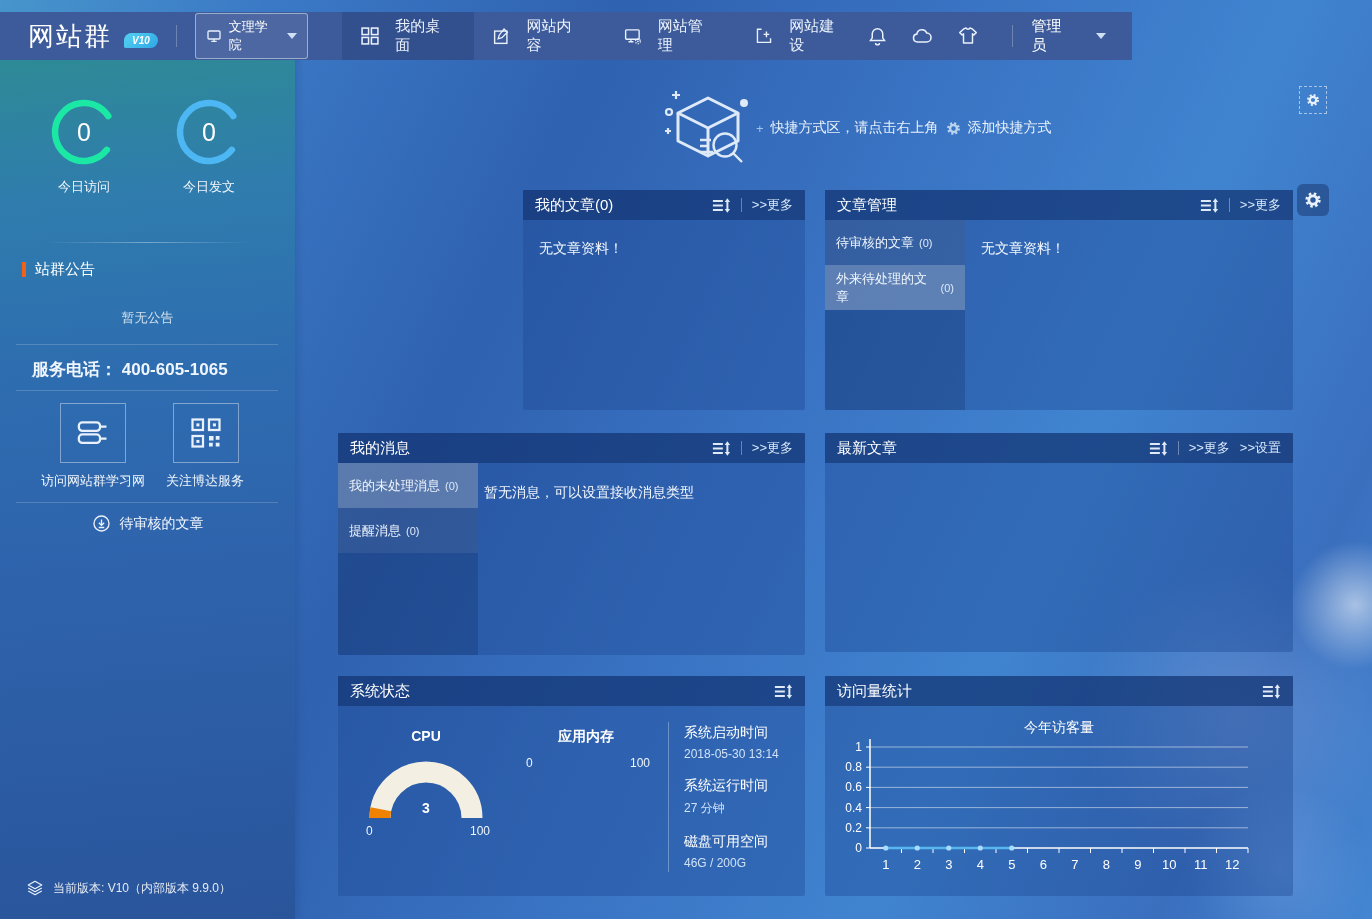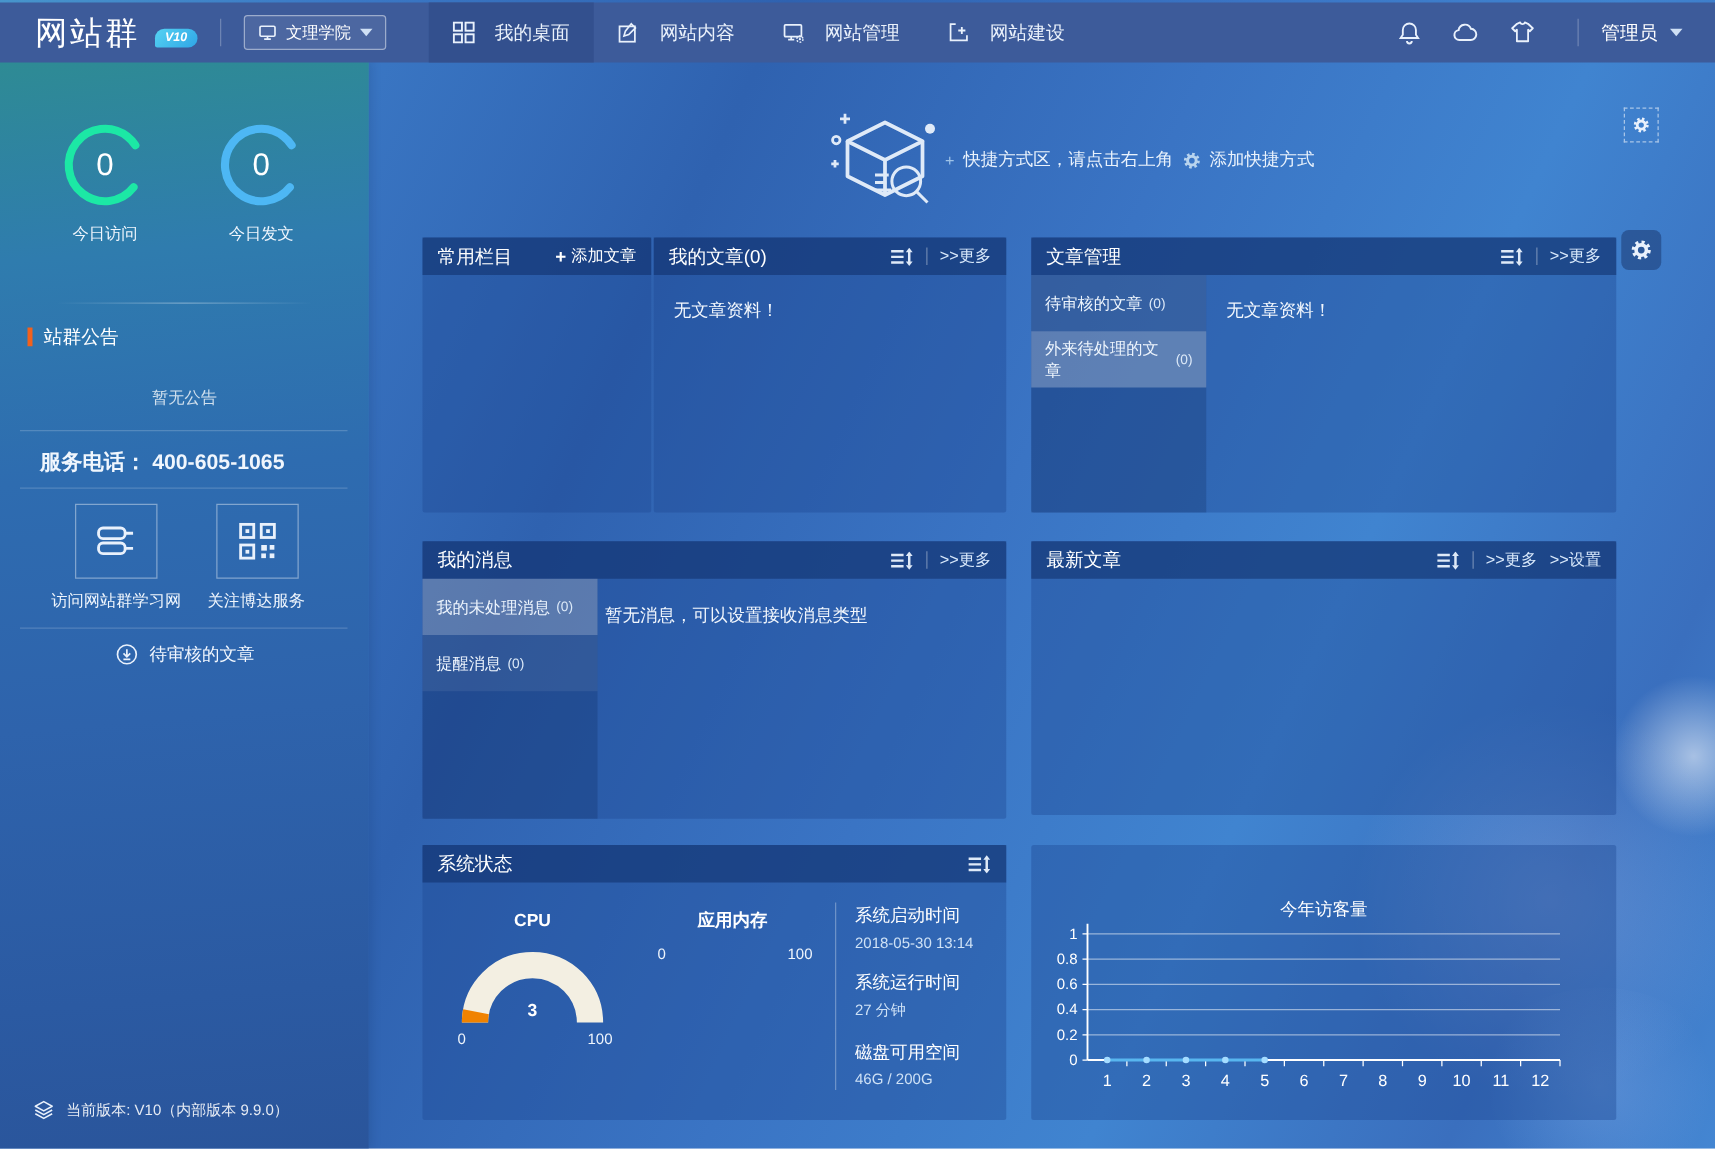--- a/index.html
+++ b/index.html
@@ -5,36 +5,36 @@
   html,body{margin:0;padding:0;width:1372px;height:919px;overflow:hidden;
     font-family:"Liberation Sans","DejaVu Sans",sans-serif;}
   .stage{position:relative;width:1372px;height:919px;overflow:hidden;
     background:linear-gradient(115deg,#4795cc 0%,#3b79c6 15%,#2f62b0 35%,#3a74c4 55%,#4084d0 72%,#3a6fbe 88%,#4486d2 100%);}
   .flare{position:absolute;border-radius:50%;pointer-events:none;}
   .flare1{left:1285px;top:535px;width:140px;height:140px;background:radial-gradient(circle,rgba(255,255,255,.55),rgba(255,255,255,0) 65%);}
   .flare2{left:1080px;top:560px;width:320px;height:320px;background:radial-gradient(circle,rgba(190,210,250,.25),rgba(190,210,250,0) 70%);}
   .flare3{left:1180px;top:790px;width:200px;height:160px;background:radial-gradient(circle,rgba(170,200,250,.22),rgba(170,200,250,0) 70%);}
 
   
-  .topbar{position:absolute;left:0;top:2px;width:1372px;height:48px;background:#3d5b9a;
+  .topbar{position:absolute;left:0;top:12px;width:1132px;height:48px;background:#3d5b9a;
     display:flex;align-items:center;color:#fff;z-index:30;}
   .logo{font-size:26px;letter-spacing:2px;margin-left:28px;white-space:nowrap;}
   .vbadge{display:inline-block;margin-left:12px;transform:translateY(4px);background:linear-gradient(135deg,#55d2f2,#2fa6e6);
     color:#fff;font-size:10px;font-style:italic;font-weight:bold;padding:2px 8px;border-radius:8px 8px 8px 2px;}
   .tb-div{width:1px;height:22px;background:rgba(255,255,255,.25);margin:0 18px;}
   .site-select{display:flex;align-items:center;gap:7px;border:1px solid rgba(255,255,255,.45);
     background:rgba(255,255,255,.08);border-radius:3px;padding:4px 10px;font-size:13px;cursor:pointer;}
   .caret{width:0;height:0;border-left:5px solid transparent;border-right:5px solid transparent;border-top:6px solid #cfe0f5;}
   .tabs{display:flex;height:48px;margin-left:34px;}
   .tab{display:flex;align-items:center;gap:16px;padding:0 19px;font-size:15px;color:#eaf1fb;cursor:pointer;}
   .tab.active{background:#33508e;}
   .tb-spacer{flex:1;}
   .tb-icons{display:flex;align-items:center;gap:22px;margin-right:14px;}
   .tb-icons .icon{cursor:pointer;}
-  .user{display:flex;align-items:center;gap:10px;font-size:15px;margin-right:26px;cursor:pointer;}
+  .user{display:flex;align-items:center;gap:20px;font-size:15px;margin-right:26px;cursor:pointer;}
   .icon{color:#e9f1fc;display:inline-flex;}
 
   
   .sidebar{position:absolute;left:0;top:48px;width:295px;height:871px;color:#fff;
     background:linear-gradient(175deg,#2e8b94 0%,#2f7cae 18%,#2e6cb0 38%,#2e63ac 60%,#2b5aa2 85%,#2a559b 100%);
     box-shadow:2px 0 8px rgba(10,30,70,.15);z-index:10;}
   .ring{position:absolute;width:68px;height:68px;}
   .ring .num{position:absolute;left:0;top:0;width:68px;height:68px;display:flex;align-items:center;justify-content:center;
     font-size:25px;color:#fff;}
   .ring-label{position:absolute;width:120px;text-align:center;font-size:13px;color:#f0f6fd;}
@@ -327,30 +327,20 @@
       </span>
   </button>
   <button class="gear-btn">
     <span class="icon">
         <svg width="18" height="18">
           <use href="#sym-gear"></use>
         </svg>
       </span>
   </button>
 
-  <section class="panel" style="left:338px;top:190px;width:183px;height:220px">
-    <div class="panel-h">
-      <span>常用栏目</span>
-      <div class="ph-spacer"></div>
-      <span class="add-btn">
-        <span class="plus-icon"></span>
-        <span>添加文章</span>
-      </span>
-    </div>
-  </section>
 
   <section class="panel" style="left:523px;top:190px;width:282px;height:220px">
     <div class="panel-h">
       <span>我的文章(0)</span>
       <div class="ph-spacer"></div>
       <span class="sort">
           <svg width="19" height="15">
             <use href="#sym-sort"></use>
           </svg>
         </span>
@@ -467,20 +457,29 @@
         <div class="val">27 分钟</div>
       </div>
       <div class="info-item">
         <div class="lbl">磁盘可用空间</div>
         <div class="val">46G / 200G</div>
       </div>
     </div>
   </section>
 
   <section class="panel" style="left:825px;top:676px;width:468px;height:220px">
+    <div class="panel-h">
+      <span>访问量统计</span>
+      <div class="ph-spacer"></div>
+      <span class="sort">
+          <svg width="19" height="15">
+            <use href="#sym-sort"></use>
+          </svg>
+        </span>
+    </div>
     <svg id="visit-chart" style="position:absolute;left:0;top:30px" width="468" height="190">
         <text x="234" y="26" fill="#fff" font-size="14" text-anchor="middle">今年访客量</text>
         <line x1="41" y1="142" x2="45" y2="142" stroke="#fff"></line>
         <text x="37" y="146" fill="#fff" font-size="12" text-anchor="end">0</text>
         <line x1="45" y1="121.8" x2="423" y2="121.8" stroke="rgba(255,255,255,.5)" stroke-width="1"></line>
         <line x1="41" y1="121.8" x2="45" y2="121.8" stroke="#fff"></line>
         <text x="37" y="125.8" fill="#fff" font-size="12" text-anchor="end">0.2</text>
         <line x1="45" y1="101.6" x2="423" y2="101.6" stroke="rgba(255,255,255,.5)" stroke-width="1"></line>
         <line x1="41" y1="101.6" x2="45" y2="101.6" stroke="#fff"></line>
         <text x="37" y="105.6" fill="#fff" font-size="12" text-anchor="end">0.4</text>

